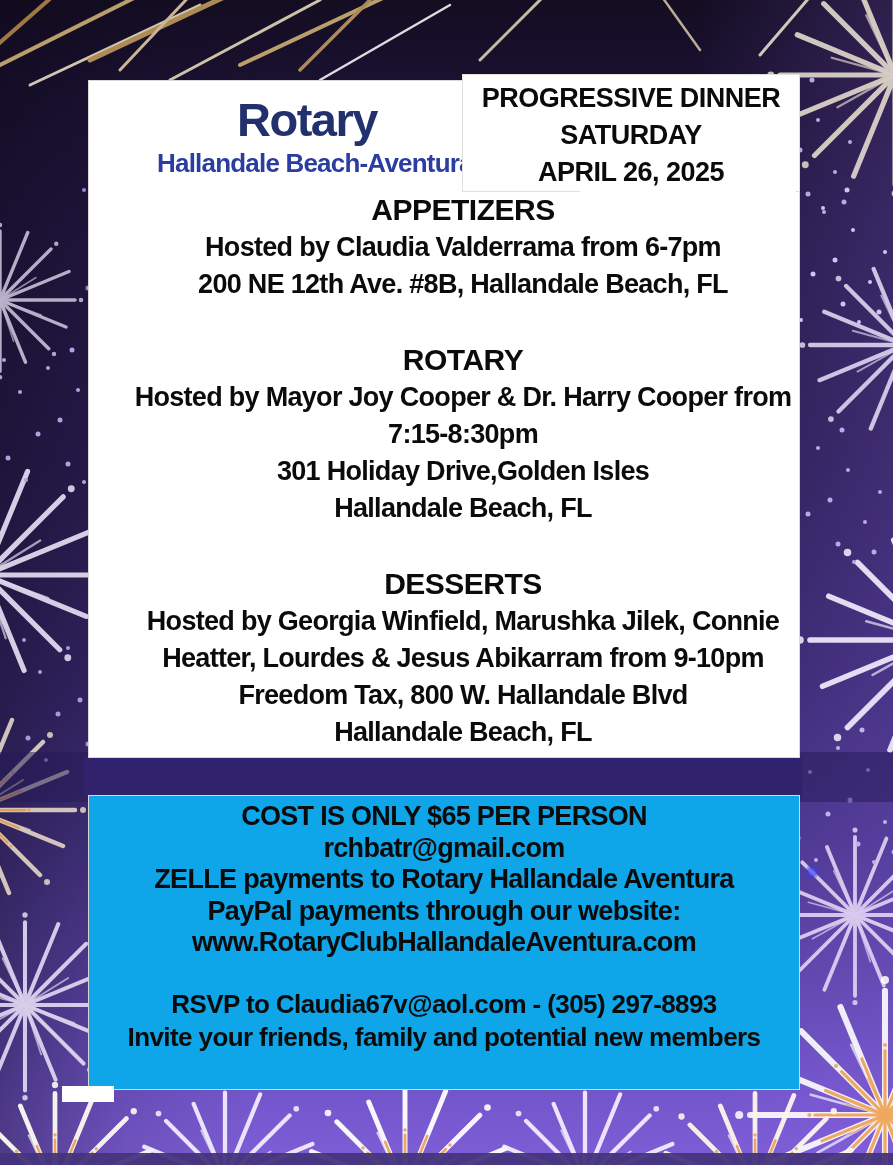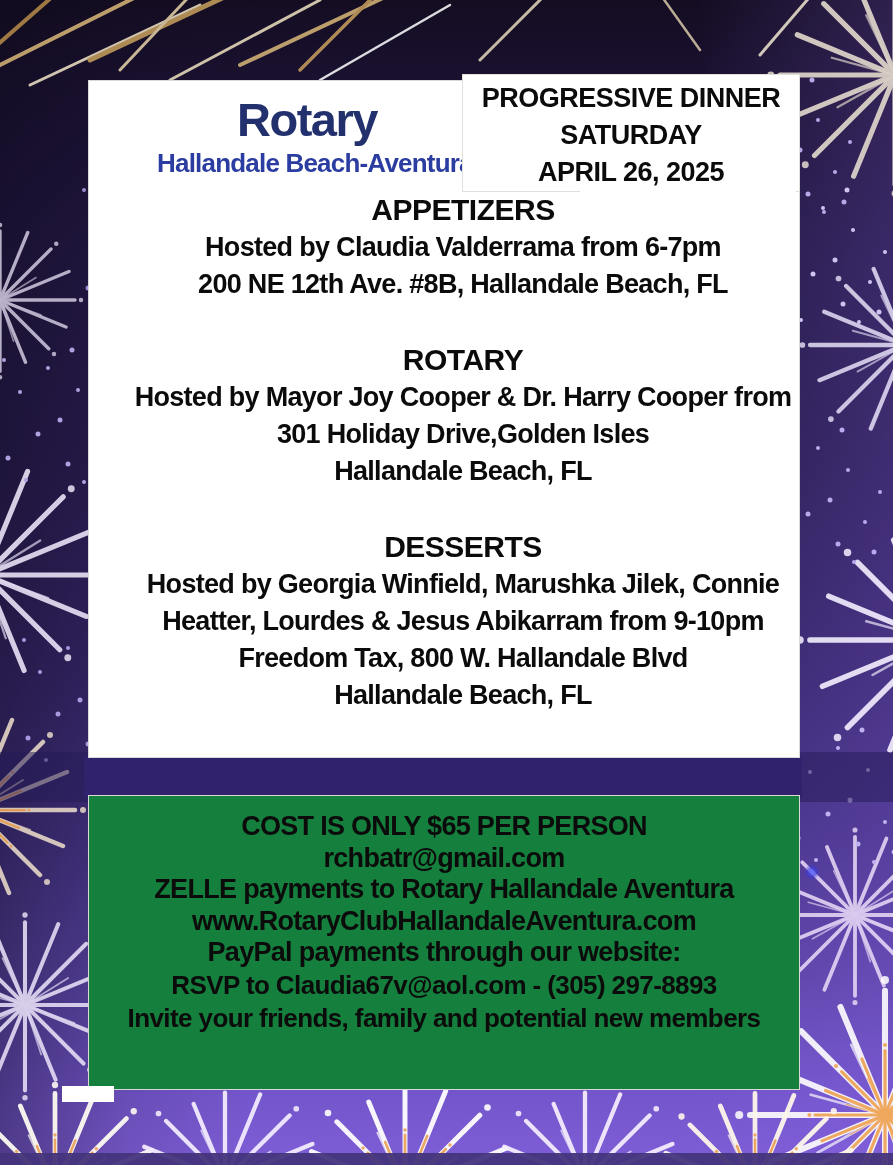--- a/index.html
+++ b/index.html
@@ -7,39 +7,39 @@
          font-family:"Liberation Sans",sans-serif;color:#0b0b0b;}
   .bg{position:absolute;inset:0;z-index:0;}
   
   .main-box{position:absolute;left:88px;top:80px;width:712px;height:678px;
             background:#fff;border:1px solid #d8d8d8;z-index:2;box-sizing:border-box;}
   .header-box{position:absolute;left:462px;top:74px;width:338px;height:118px;
               background:#fff;border:1px solid #e2e0da;z-index:3;box-sizing:border-box;
               display:flex;flex-direction:column;justify-content:flex-end;text-align:center;}
   .header-tab{position:absolute;left:580px;top:190px;width:216px;height:15px;background:#fff;z-index:3;}
   .bottom-box{position:absolute;left:88px;top:795px;width:712px;height:295px;
-              background:#15803d;border:1px solid #d8d8d8;z-index:2;box-sizing:border-box;
-              text-align:center;padding-top:15px;}
+              background:#0ea5e9;border:1px solid #d8d8d8;z-index:2;box-sizing:border-box;
+              text-align:center;padding-top:5px;}
   .bottom-tab{position:absolute;left:62px;top:1086px;width:52px;height:16px;background:#fff;z-index:2;}
   
   .hline{font-weight:700;font-size:27px;line-height:37px;letter-spacing:-.5px;white-space:nowrap;}
   
   .logo-row{position:absolute;left:0;top:0;width:712px;height:112px;padding-left:32px;}
   .rotary-block{position:absolute;left:68px;top:12px;width:300px;text-align:center;}
   .rotary-brand{font-weight:700;font-size:47px;line-height:54px;letter-spacing:-1.5px;color:#22306d;}
   .rotary-club{font-weight:700;font-size:26px;line-height:32px;letter-spacing:-.8px;color:#2b3da0;white-space:nowrap;}
   .wheel{position:absolute;left:419px;top:14px;width:96px;height:96px;}
   
   .sections{position:absolute;left:0;top:110px;width:712px;text-align:center;}
   .section{margin-bottom:38px;padding-left:36px;}
   .section-title{font-weight:700;font-size:30px;line-height:38px;letter-spacing:-.5px;}
   .section-line{font-weight:700;font-size:27px;line-height:37px;letter-spacing:-.7px;white-space:nowrap;}
   
   .pay-line{font-weight:700;font-size:27px;line-height:31.5px;letter-spacing:-.7px;white-space:nowrap;}
-  .rsvp-block{}
+  .rsvp-block{margin-top:29px;}
   .rsvp-line{font-weight:700;font-size:26px;line-height:33px;letter-spacing:-.6px;white-space:nowrap;}
 </style>
 </head>
 <body>
 
 <div class="stage">
 
   <svg class="bg" width="893" height="1165" viewBox="0 0 893 1165" xmlns="http://www.w3.org/2000/svg">
     <defs>
       <linearGradient id="sky" x1="0" y1="0" x2="0" y2="1">
@@ -223,39 +223,40 @@
 
     <div class="sections">
       <div class="section">
         <div class="section-title">APPETIZERS</div>
         <div class="section-line">Hosted by Claudia Valderrama from 6-7pm</div>
         <div class="section-line">200 NE 12th Ave. #8B, Hallandale Beach, FL</div>
       </div>
       <div class="section">
         <div class="section-title">ROTARY</div>
         <div class="section-line">Hosted by Mayor Joy Cooper &amp; Dr. Harry Cooper from</div>
+        <div class="section-line">7:15-8:30pm</div>
         <div class="section-line">301 Holiday Drive,Golden Isles</div>
         <div class="section-line">Hallandale Beach, FL</div>
       </div>
       <div class="section">
         <div class="section-title">DESSERTS</div>
         <div class="section-line">Hosted by Georgia Winfield, Marushka Jilek, Connie</div>
         <div class="section-line">Heatter,  Lourdes &amp; Jesus Abikarram from  9-10pm</div>
         <div class="section-line">Freedom Tax, 800 W. Hallandale Blvd</div>
         <div class="section-line">Hallandale Beach, FL</div>
       </div>
     </div>
   </div>
 
   <div class="bottom-box">
     <div class="pay-line">COST IS ONLY $65 PER PERSON</div>
     <div class="pay-line">rchbatr@gmail.com</div>
     <div class="pay-line">ZELLE payments to Rotary Hallandale Aventura</div>
+    <div class="pay-line">PayPal payments through our website:</div>
     <div class="pay-line">www.RotaryClubHallandaleAventura.com</div>
-    <div class="pay-line">PayPal payments through our website:</div>
     <div class="rsvp-block">
       <div class="rsvp-line">RSVP to Claudia67v@aol.com - (305) 297-8893</div>
       <div class="rsvp-line">Invite your friends, family and potential new members</div>
     </div>
   </div>
   <div class="bottom-tab"></div>
 
 </div>
 
 </body></html>

